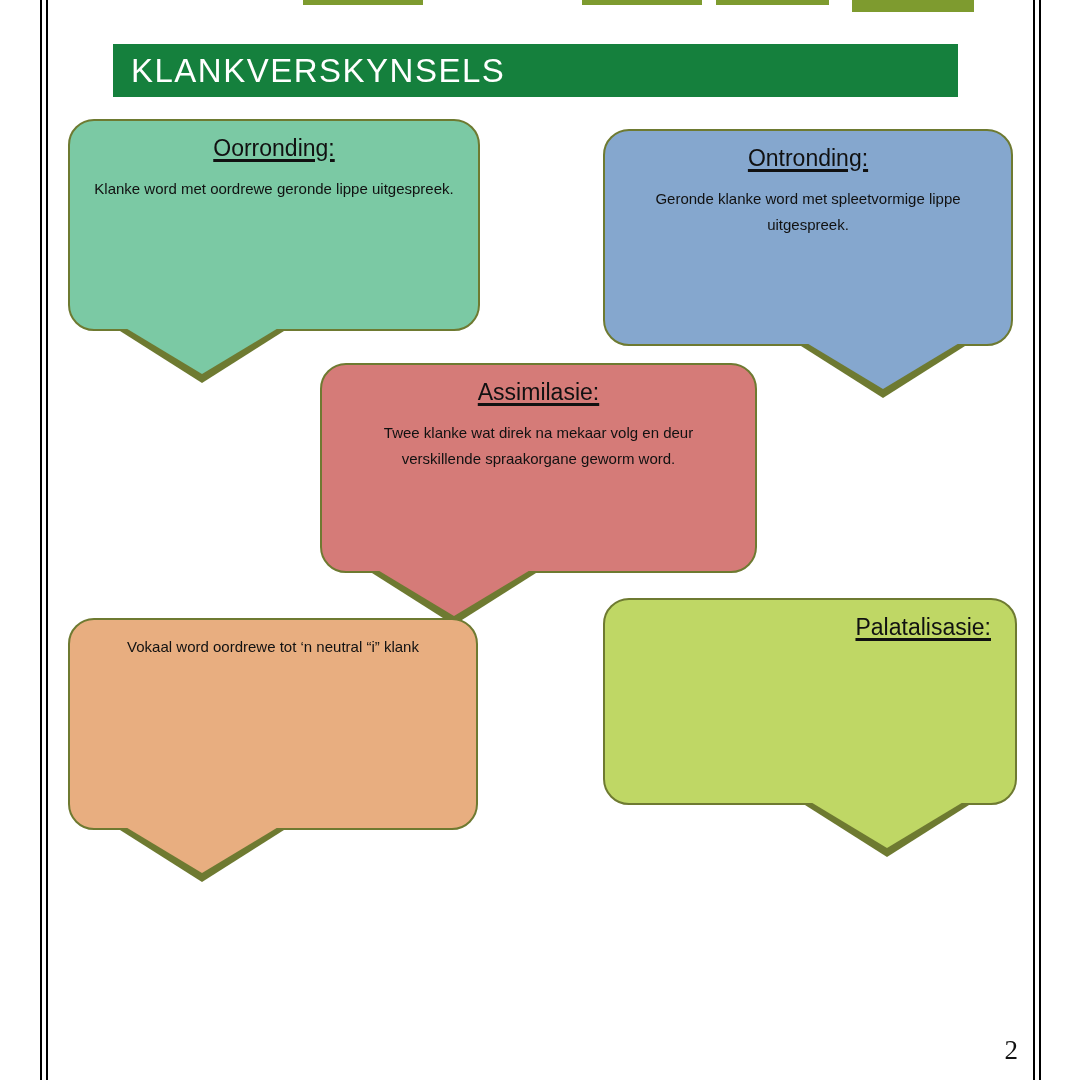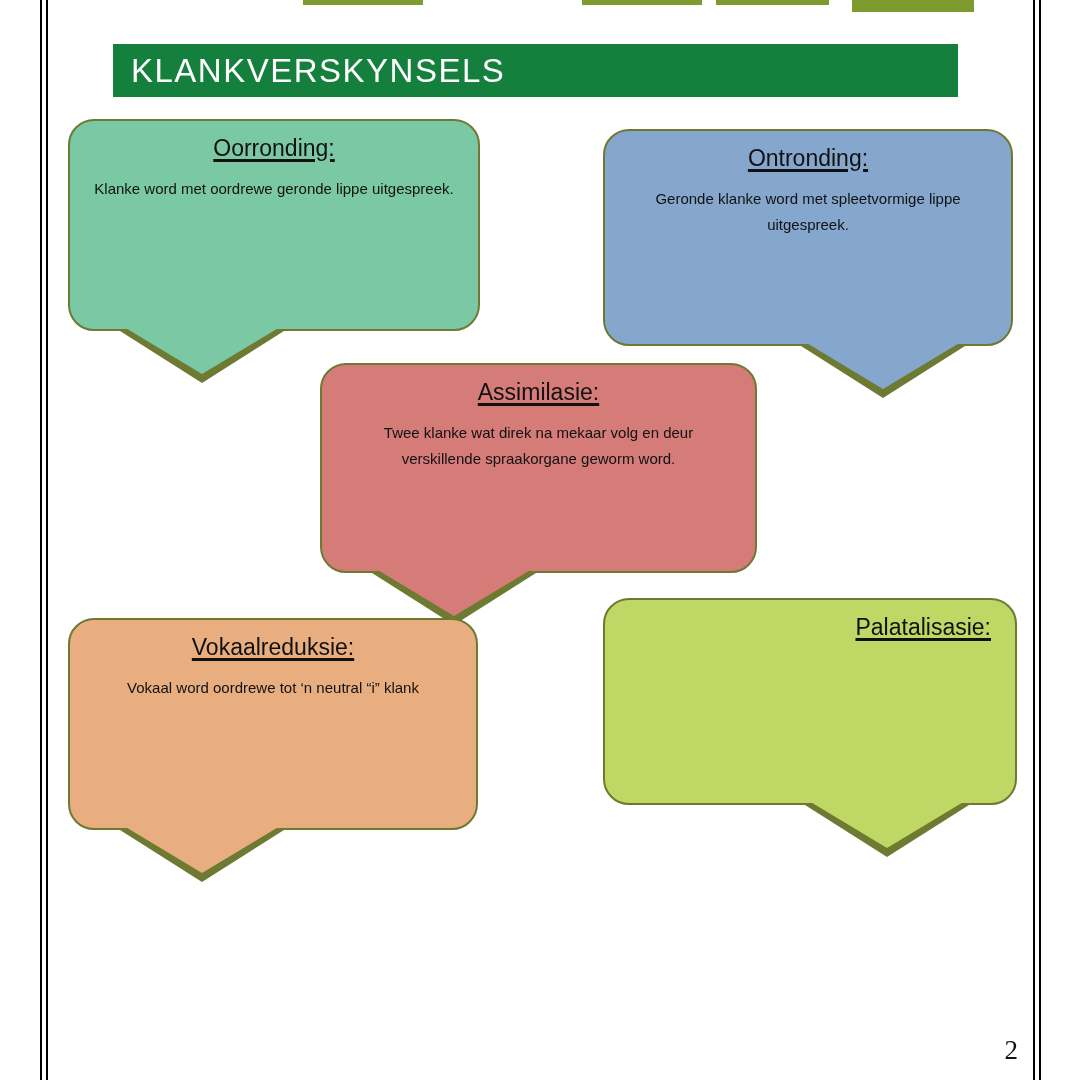--- a/index.html
+++ b/index.html
@@ -162,21 +162,20 @@
     </div>
 
   <div class="bubble" id="bubble-ontronding" style="background: rgb(133, 167, 206); border-color: rgb(110, 122, 49);">
     <span class="b-title">Ontronding:</span>
     <span class="b-body">Geronde klanke word met spleetvormige lippe uitgespreek.</span>
   <div class="tail edge" style="border-top-color: rgb(110, 122, 49); top: 215px; left: 196px;"></div>
       <div class="tail fill" style="border-top-color: rgb(133, 167, 206); top: 211px; left: 200px;"></div>
     </div>
 
   <div class="bubble" id="bubble-vokaalreduksie" style="background: rgb(232, 174, 128); border-color: rgb(110, 122, 49);">
-    <span class="b-title">Vokaalreduksie:</span>
     <span class="b-body">Vokaal word oordrewe tot ‘n neutral “i” klank</span>
   <div class="tail edge" style="border-top-color: rgb(110, 122, 49); top: 210px; left: 50px;"></div>
       <div class="tail fill" style="border-top-color: rgb(232, 174, 128); top: 206px; left: 54px;"></div>
     </div>
 
   <div class="bubble" id="bubble-palatalisasie" style="background: rgb(191, 215, 101); border-color: rgb(110, 122, 49);">
     <span class="b-title">Palatalisasie:</span>
   <div class="tail edge" style="border-top-color: rgb(110, 122, 49); top: 205px; left: 200px;"></div>
       <div class="tail fill" style="border-top-color: rgb(191, 215, 101); top: 201px; left: 204px;"></div>
     </div>

